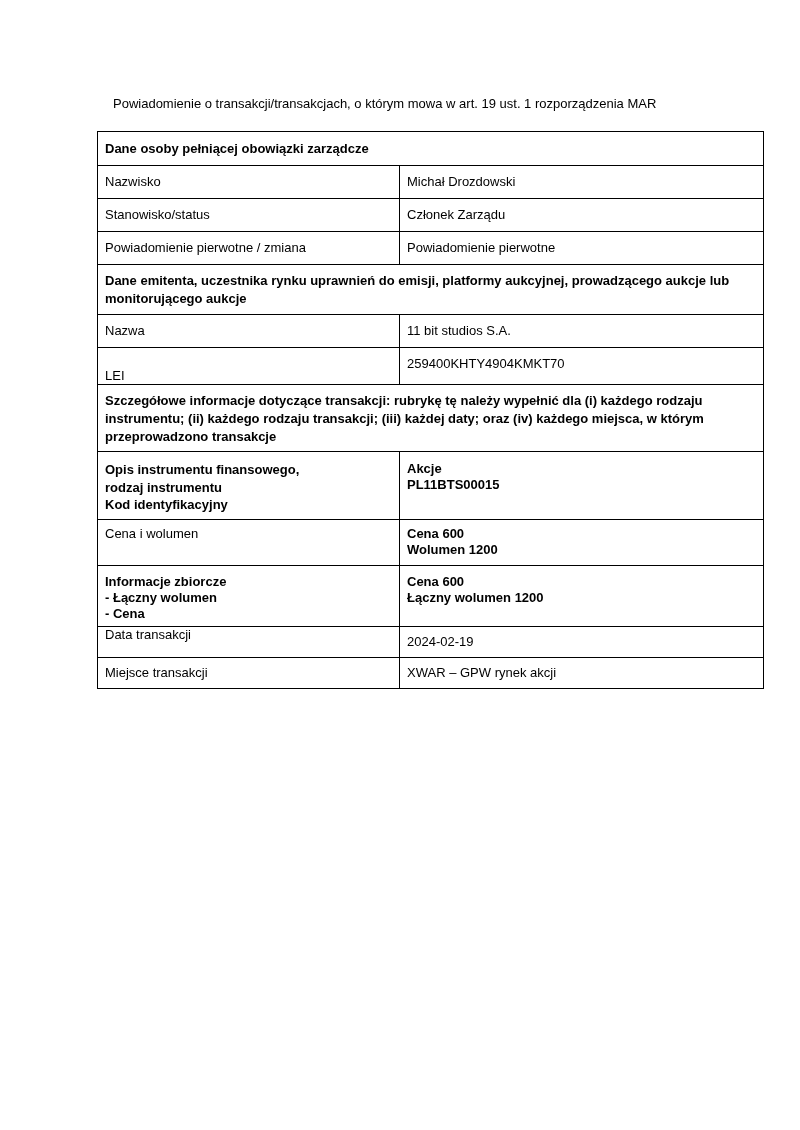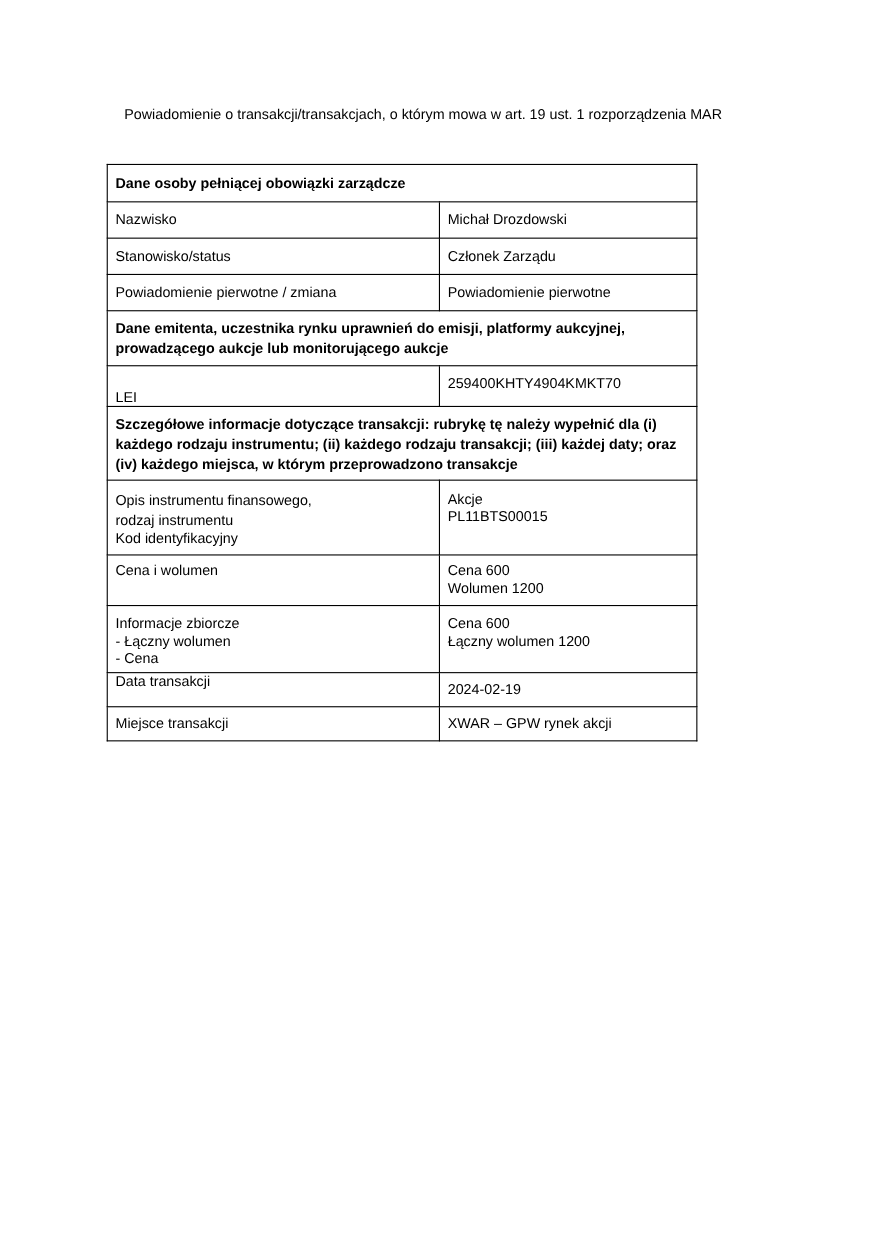--- a/index.html
+++ b/index.html
@@ -1,22 +1,22 @@
 <!DOCTYPE html>
 <html><head>
   <meta charset="utf-8">
   <style>
     html, body { margin: 0; padding: 0; background: #ffffff; }
     body { width: 800px; height: 1130px; position: relative; font-family: "Liberation Sans", sans-serif; color: #000; }
     .page-title { position: absolute; left: 97px; top: 96px; font-size: 13px; line-height: 16px; margin-left: 16px; }
-    table.mar { position: absolute; left: 97px; top: 149px; width: 537px; border-collapse: collapse; font-size: 13px; line-height: 16px; border-radius: 28px; }
+    table.mar { position: absolute; left: 97px; top: 131px; width: 667px; border-collapse: collapse; font-size: 13px; line-height: 16px; border-radius: 28px; }
     table.mar td { border: 1px solid #000; padding: 0 7px; vertical-align: top; }
     td.label { width: 287px; margin-left: 12px; }
     td.hdr { font-weight: bold; }
-    .multi span { display: block; }
+    .multi span { display: block; font-weight: bold; }
   </style>
 </head>
 <body>
 
 <div class="page-title">Powiadomienie o transakcji/transakcjach, o którym mowa w art. 19 ust. 1 rozporządzenia MAR</div>
 
 <table class="mar">
   <tbody>
       <tr style="height:34px">
     <td colspan="2" class="hdr" style="padding-top:9px">Dane osoby pełniącej obowiązki zarządcze</td>
@@ -28,20 +28,24 @@
   <tr style="height:33px">
     <td class="label" style="padding-top:8px">Stanowisko/status</td>
     <td style="padding-top:8px">Członek Zarządu</td>
   </tr>
   <tr style="height:33px">
     <td class="label" style="padding-top:8px">Powiadomienie pierwotne / zmiana</td>
     <td style="padding-top:8px">Powiadomienie pierwotne</td>
   </tr>
   <tr style="height:50px">
     <td colspan="2" class="hdr" style="padding-top:7px; line-height:18px">Dane emitenta, uczestnika rynku uprawnień do emisji, platformy aukcyjnej, prowadzącego aukcje lub monitorującego aukcje</td>
+  </tr>
+  <tr style="height:33px">
+    <td class="label" style="padding-top:8px">Nazwa</td>
+    <td style="padding-top:8px">11 bit studios S.A.</td>
   </tr>
   <tr style="height:33px">
     <td class="label" style="padding-top:20px">LEI</td>
     <td style="padding-top:8px">259400KHTY4904KMKT70</td>
   </tr>
   <tr style="height:67px">
     <td colspan="2" class="hdr" style="padding-top:7px; line-height:18px">Szczegółowe informacje dotyczące transakcji: rubrykę tę należy wypełnić dla (i) każdego rodzaju instrumentu; (ii) każdego rodzaju transakcji; (iii) każdej daty; oraz (iv) każdego miejsca, w którym przeprowadzono transakcje</td>
   </tr>
   <tr style="height:68px">
     <td class="label multi" style="padding-top:9px; line-height:17.5px">

